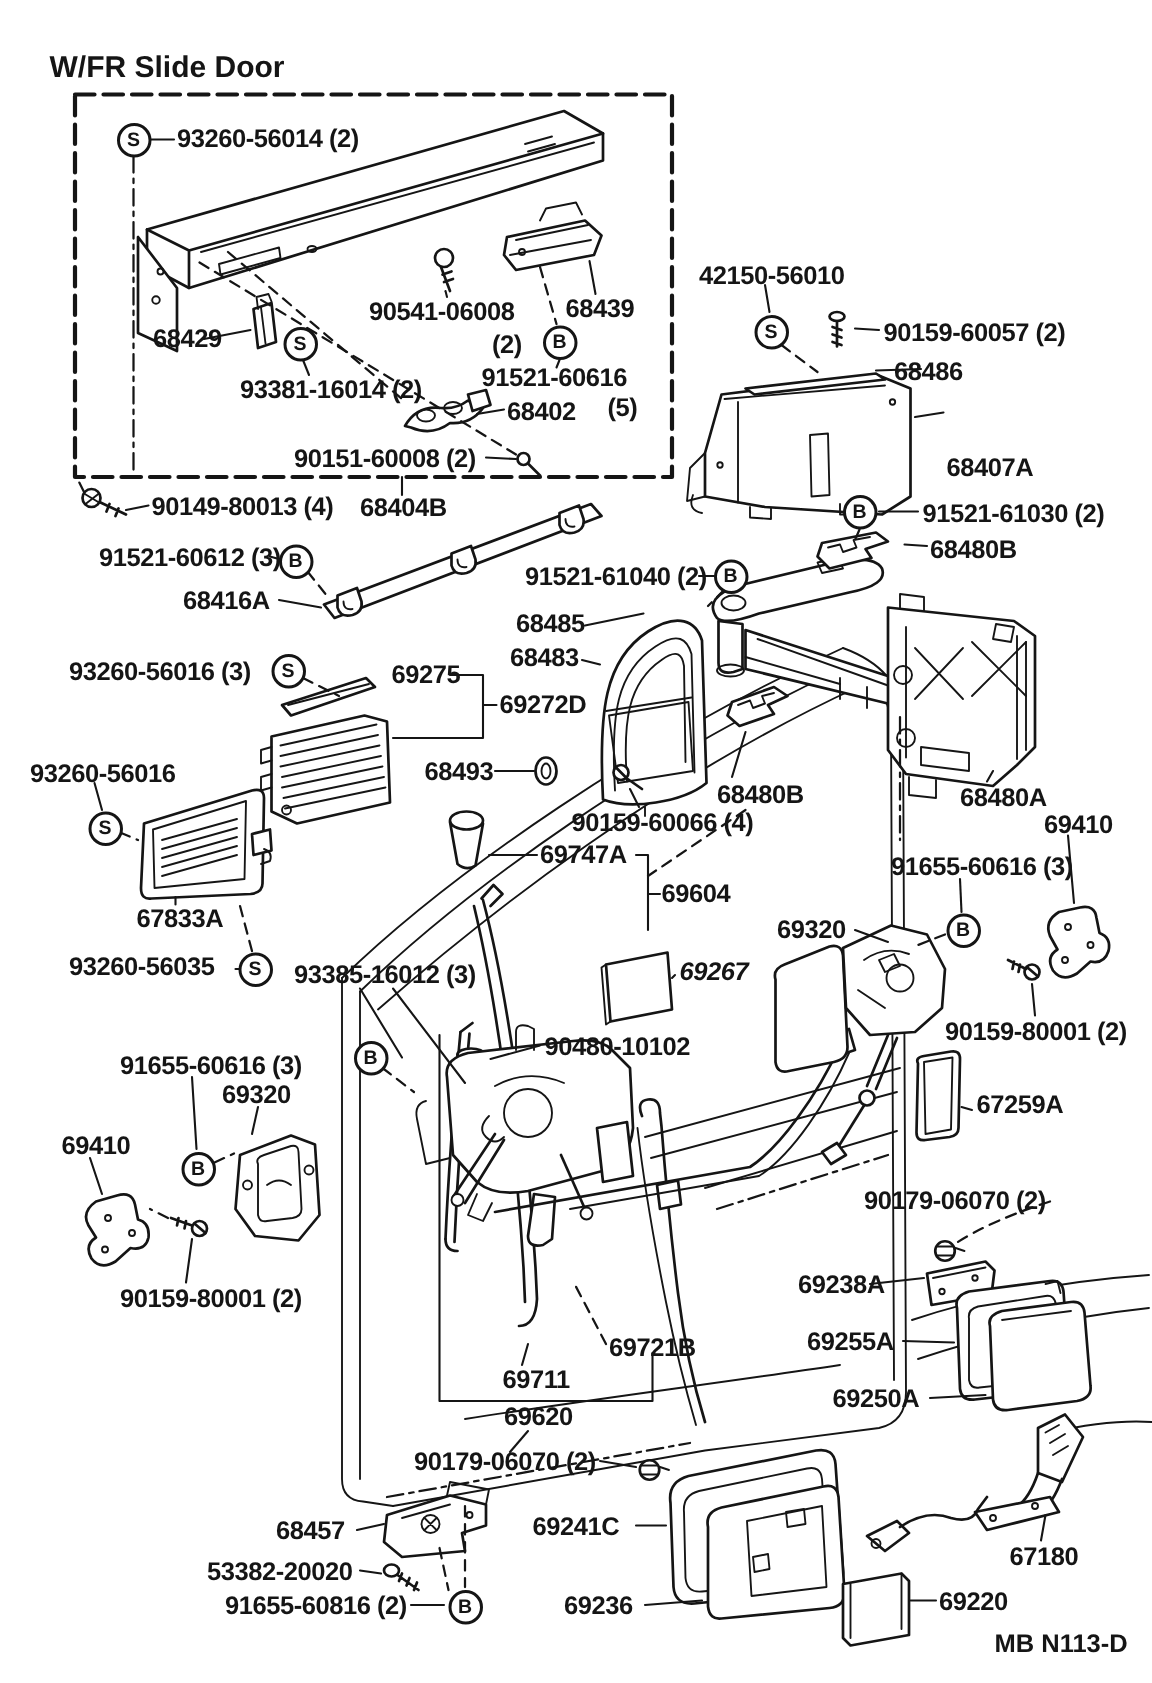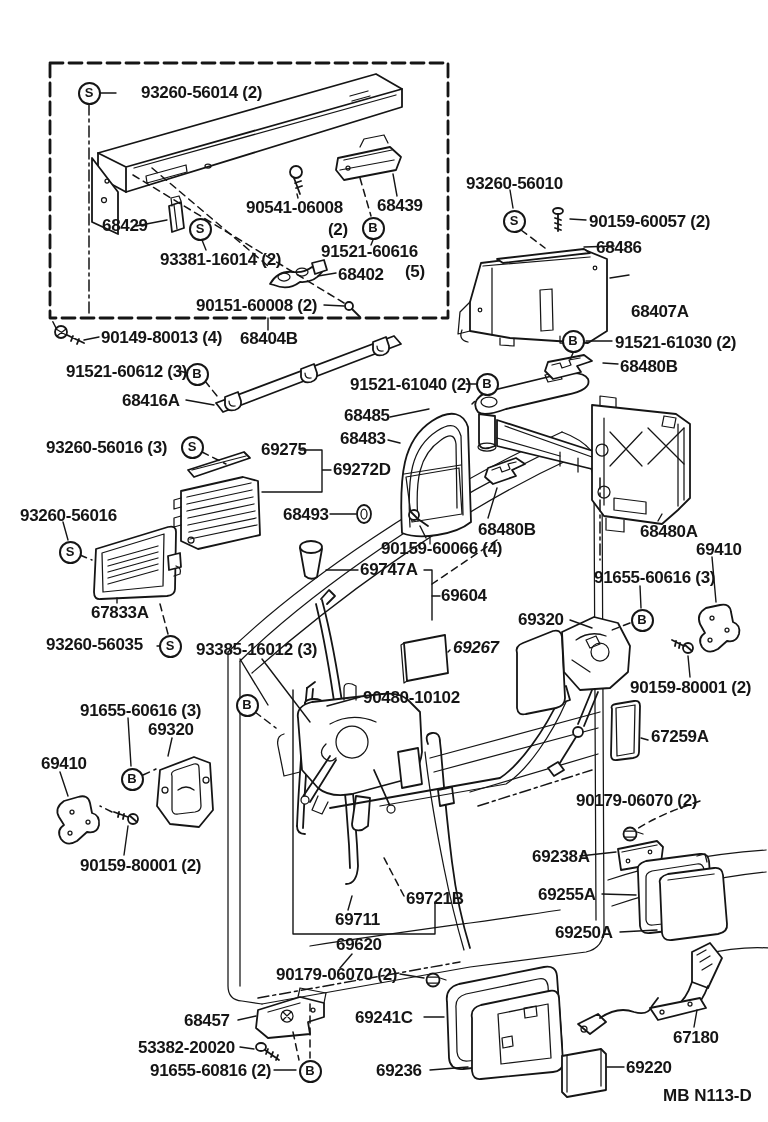--- a/index.html
+++ b/index.html
@@ -425,43 +425,44 @@
       <path class="p dsh" d="M143,775 L156,769"></path>
       <path class="p dsh" d="M112,812 L100,806"></path>
       <path class="p dsh" d="M404,896 L382,854"></path>
       <path class="p dsh" d="M700,801 Q660,814 637,829"></path>
       <path class="p dsh" d="M293,1032 L299,1060"></path>
       <path class="p dsh" d="M310,1004 L310,1058"></path>
       <path class="p dsh" d="M56,328 L52,320"></path>
     </g>
   </svg>
 
+  <div class="title">W/FR Slide Door</div>
 
   <div id="labels-layer">
-      <div class="lbl" style="left: 118px; top: 84px; margin-left: 23px;">93260-56014 (2)</div>
+      <div class="lbl" style="left: 118px; top: 84px;">93260-56014 (2)</div>
       <div class="lbl" style="left: 102px; top: 217px;">68429</div>
       <div class="lbl" style="left: 160px; top: 251px;">93381-16014 (2)</div>
       <div class="lbl" style="left: 246px; top: 199px;">90541-06008</div>
       <div class="lbl" style="left: 328px; top: 221px;">(2)</div>
       <div class="lbl" style="left: 377px; top: 197px;">68439</div>
       <div class="lbl" style="left: 321px; top: 243px;">91521-60616</div>
       <div class="lbl" style="left: 405px; top: 263px;">(5)</div>
       <div class="lbl" style="left: 338px; top: 266px;">68402</div>
       <div class="lbl" style="left: 196px; top: 297px;">90151-60008 (2)</div>
       <div class="lbl" style="left: 101px; top: 329px;">90149-80013 (4)</div>
       <div class="lbl" style="left: 240px; top: 330px;">68404B</div>
       <div class="lbl" style="left: 66px; top: 363px;">91521-60612 (3)</div>
       <div class="lbl" style="left: 122px; top: 392px;">68416A</div>
       <div class="lbl" style="left: 350px; top: 376px;">91521-61040 (2)</div>
       <div class="lbl" style="left: 344px; top: 407px;">68485</div>
       <div class="lbl" style="left: 340px; top: 430px;">68483</div>
       <div class="lbl" style="left: 333px; top: 461px;">69272D</div>
       <div class="lbl" style="left: 46px; top: 439px;">93260-56016 (3)</div>
       <div class="lbl" style="left: 261px; top: 441px; text-align: center;">69275</div>
-      <div class="lbl" style="left: 466px; top: 175px;">93260-56010</div>
+      <div class="lbl" style="left: 466px; top: 175px;">42150-56010</div>
       <div class="lbl" style="left: 589px; top: 213px;">90159-60057 (2)</div>
       <div class="lbl" style="left: 596px; top: 239px;">68486</div>
       <div class="lbl" style="left: 631px; top: 275px; margin-top: 28px;">68407A</div>
       <div class="lbl" style="left: 615px; top: 334px;">91521-61030 (2)</div>
       <div class="lbl" style="left: 620px; top: 358px;">68480B</div>
       <div class="lbl" style="left: 20px; top: 507px;">93260-56016</div>
       <div class="lbl" style="left: 283px; top: 506px;">68493</div>
       <div class="lbl" style="left: 381px; top: 540px;">90159-60066 (4)</div>
       <div class="lbl" style="left: 478px; top: 521px;">68480B</div>
       <div class="lbl" style="left: 640px; top: 523px;">68480A</div>

